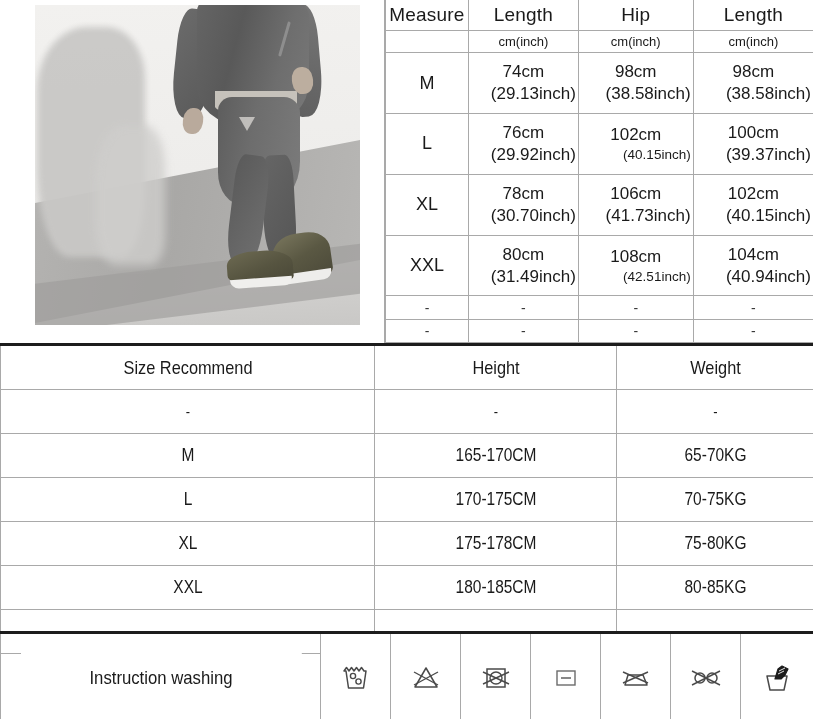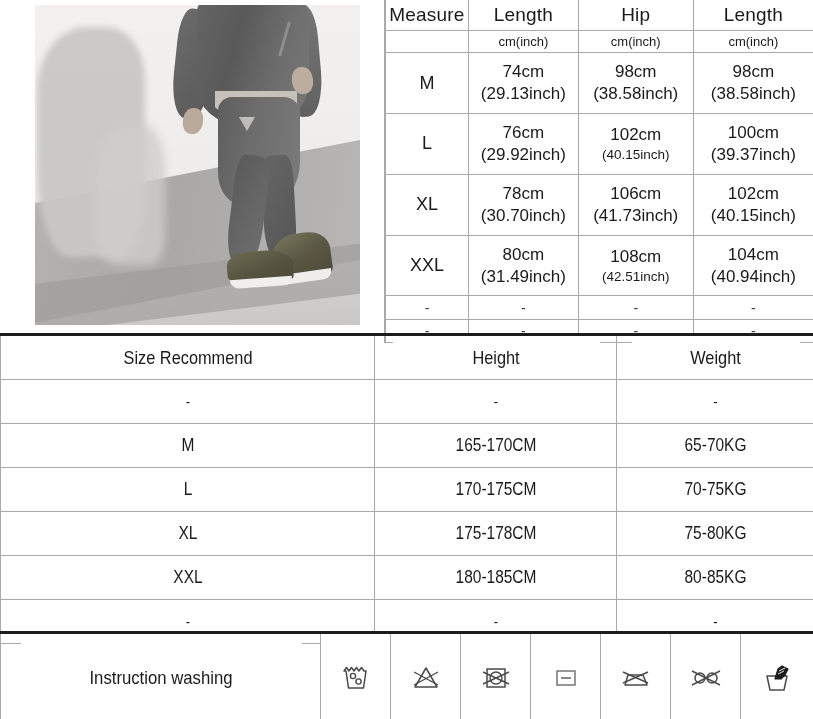--- a/index.html
+++ b/index.html
@@ -265,29 +265,29 @@
   .m-size {
     font-size: 18px;
   }
   .m-unit {
     font-size: 13px;
   }
   .m-val {
     font-size: 17px;
     line-height: 1.28;
   }
-  .m-val .inch { display: block; }
+  .m-val .inch { display: block; text-align: right; }
   .m-val .inch.small { font-size: 13.5px; }
   .m-dash { font-size: 14px; color: #3a3a3a; }
 
   
   .recommend-table {
     position: absolute;
     left: 0;
-    top: 333px;
+    top: 343px;
     width: 813px;
     border-collapse: collapse;
     table-layout: fixed;
     font-family: "Liberation Sans", sans-serif;
   }
   .recommend-table td {
     border: 1px solid #a9a9a9;
     text-align: center;
     vertical-align: middle;
     height: 41px;

